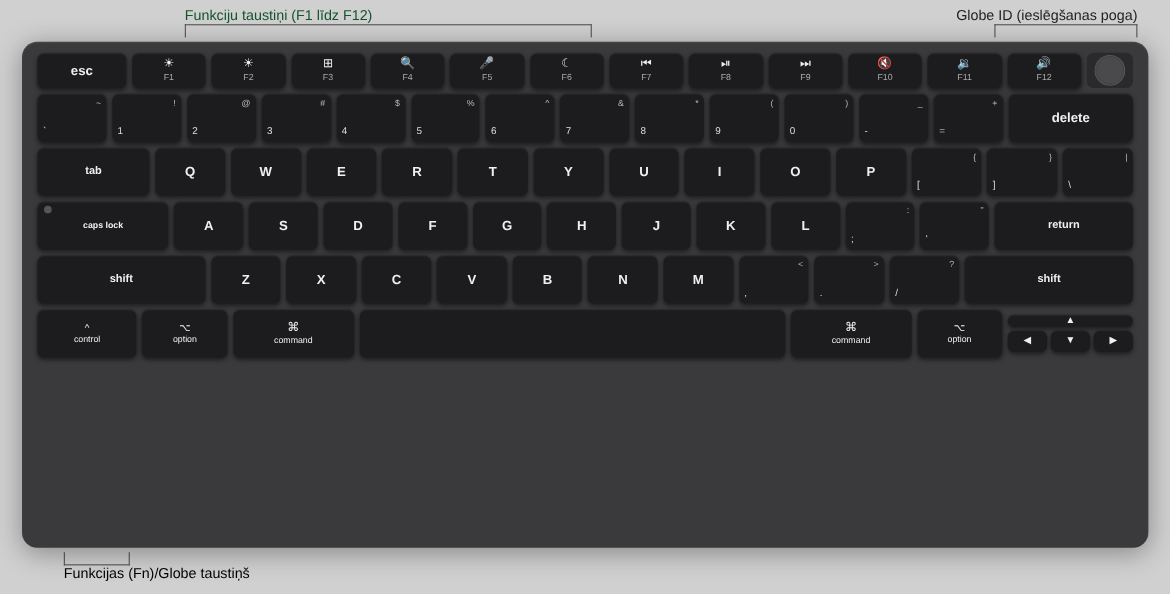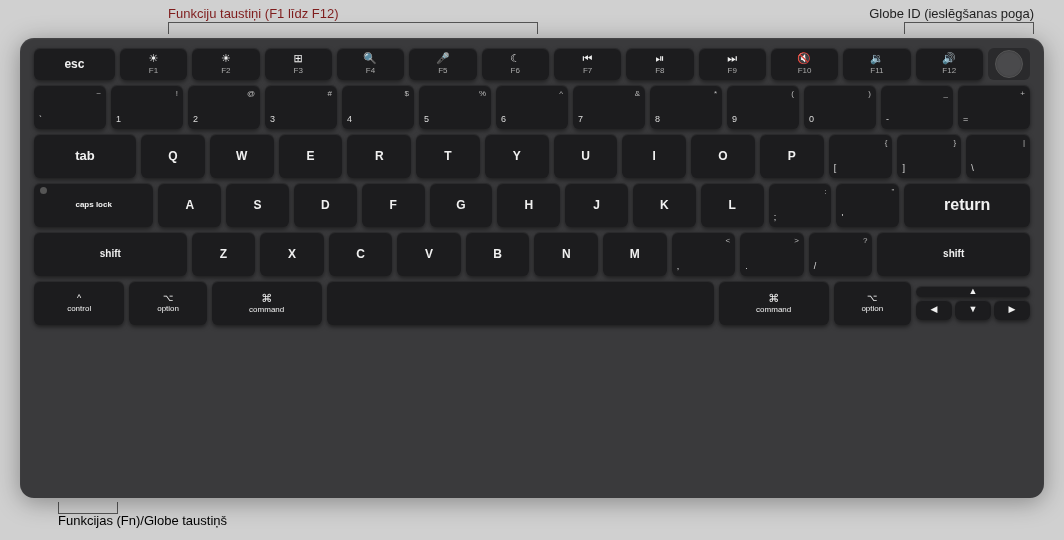--- a/index.html
+++ b/index.html
@@ -9,21 +9,21 @@
       background: #d0d0d0;
       font-family: -apple-system, BlinkMacSystemFont, 'Helvetica Neue', Arial, sans-serif;
       overflow: hidden;
       position: relative;
     }
     .annotation-top-left {
       position: absolute;
       top: 6px;
       left: 168px;
       font-size: 13px;
-      color: #7f1d1d;
+      color: #14532d;
       text-align: right;
     }
     .annotation-top-right {
       position: absolute;
       top: 6px;
       right: 30px;
       font-size: 13px;
       color: #222;
     }
     .annotation-bottom-left {
@@ -301,25 +301,28 @@
           <span class="key-bot">0</span>
         </div>
       <div class="key">
           <span class="key-top-right">_</span>
           <span class="key-bot">-</span>
         </div>
       <div class="key">
           <span class="key-top-right">+</span>
           <span class="key-bot">=</span>
         </div>
+      <div class="key key-delete">
+          <span class="key-main">delete</span>
+        </div>
     </div>
 
     <div class="key-row">
       <div class="key key-tab">
-          <span class="key-main" style="font-size:13px">tab</span>
+          <span class="key-main" style="font-size:10px">tab</span>
         </div>
       <div class="key">
           <span class="key-main">Q</span>
         </div>
       <div class="key">
           <span class="key-main">W</span>
         </div>
       <div class="key">
           <span class="key-main">E</span>
         </div>
@@ -392,21 +395,21 @@
         </div>
       <div class="key">
           <span class="key-top-right">:</span>
           <span class="key-bot">;</span>
         </div>
       <div class="key">
           <span class="key-top-right">"</span>
           <span class="key-bot">'</span>
         </div>
       <div class="key key-return">
-          <span class="key-main" style="font-size:16px">return</span>
+          <span class="key-main" style="font-size:10px">return</span>
         </div>
     </div>
 
     <div class="key-row">
       <div class="key key-shift-l">
           <span class="key-main" style="font-size:10px">shift</span>
         </div>
       <div class="key">
           <span class="key-main">Z</span>
         </div>

